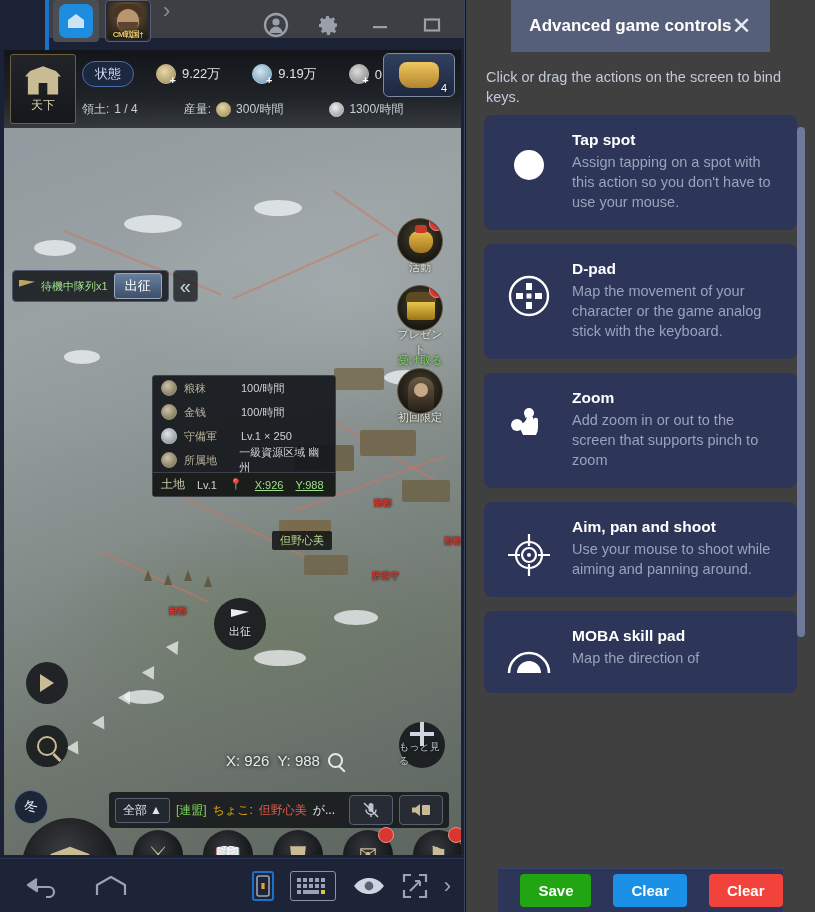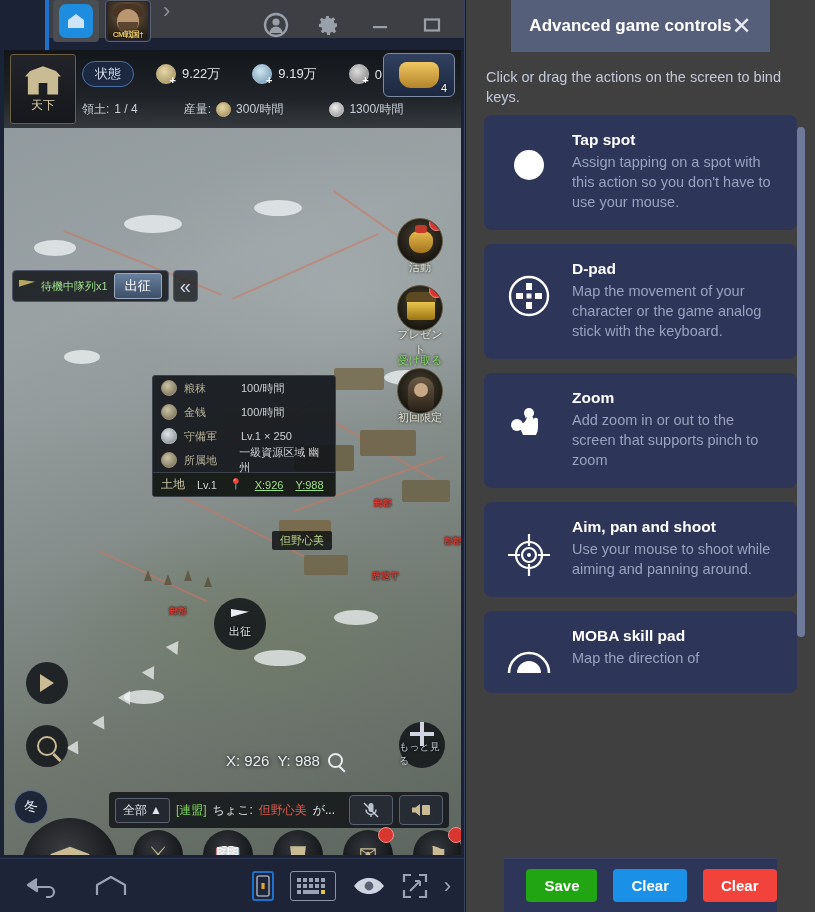--- a/index.html
+++ b/index.html
@@ -194,21 +194,21 @@
   #season{ position:absolute; left:10px; top:740px; width:34px;height:34px;border-radius:50%;
     background:#1c2636; border:1px solid #5d6d88; display:flex;align-items:center;justify-content:center;
     color:#dfe6f0; font-size:14px; transform:rotate(-12deg);}
 
   
   #chat{ position:absolute; left:105px; top:742px; width:340px; height:36px;
     background:rgba(10,12,16,.78); border-radius:4px; display:flex; align-items:center; padding:0 6px; gap:6px;}
   #chat .all{ background:rgba(36,40,48,.95); border:1px solid #5b6272; border-radius:3px;
     color:#e2e6ec; font-size:12px; padding:3px 7px; display:flex;align-items:center;gap:3px;}
   #chat .ally{ color:#7fd65d; font-size:12px;}
-  #chat .who{ color:#e5e5e5; font-size:12px;}
+  #chat .who{ color:#eab308; font-size:12px;}
   #chat .msg{ color:#e05a4e; font-size:12px;}
   #chat .tail{ color:#e4e7eb; font-size:12px;}
   .chat-sq{ width:44px;height:30px;border-radius:4px;background:rgba(40,44,54,.95);
     border:1px solid #596072; display:flex;align-items:center;justify-content:center;}
 
   
   #bignav{ position:absolute; left:18px; top:768px; width:96px;height:96px;border-radius:50%;
     background:radial-gradient(circle at 45% 35%, #3a3c40, #101214 75%); display:flex;align-items:center;justify-content:center;}
   #bignav .gate{ width:52px;height:44px;background:#c9bb93;
     clip-path:polygon(8% 100%,8% 40%,0 40%,14% 22%,50% 6%,86% 22%,100% 40%,92% 40%,92% 100%,62% 100%,62% 62%,38% 62%,38% 100%);}
@@ -252,22 +252,22 @@
   }
   .card .ic{ width:54px; flex:0 0 54px; display:flex; align-items:center; justify-content:center;
     padding-top:14px; }
   .card .tx{ flex:1 1 auto; }
   .card .hd{ color:#ffffff; font-size:15.5px; font-weight:bold; margin-bottom:3px; }
   .card .ds{ color:#9aa2bd; font-size:14.5px; line-height:1.38; }
   #sb-track{ position:absolute; right:5px; top:0; width:8px; height:100%; }
   #sb-thumb{ position:absolute; right:5px; top:12px; width:8px; height:510px;
     background:#6f7a9b; border-radius:4px; }
   #panel-foot{
-    height:54px; background:#2d3558; border-top:1px solid #3a4468;
-    display:flex; align-items:center; gap:16px; padding-left:22px; flex:0 0 auto;
+    height:44px; background:#2d3558; border-top:1px solid #3a4468;
+    display:flex; align-items:center; gap:22px; padding-left:22px; flex:0 0 auto;
   }
   .fbtn{ border:none; border-radius:4px; color:#fff; font-size:15px; font-weight:bold;
     padding:8px 18px; cursor:pointer; font-family:"Liberation Sans", sans-serif;}
   #btn-save{ background:#22a512; }
   #btn-revert{ background:#1a90e6; }
   #btn-clear{ background:#f1433b; }
 </style>
 </head>
 <body>
 

